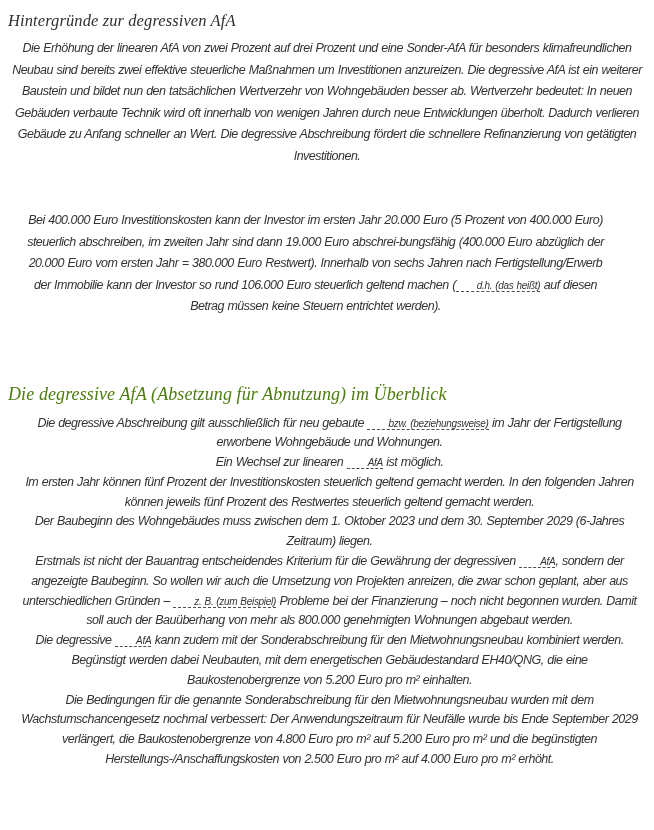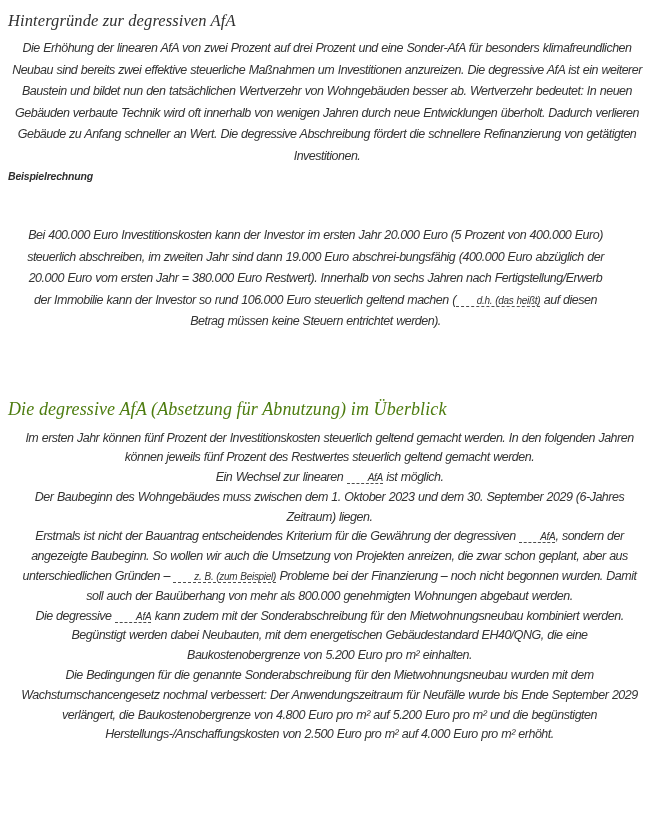--- a/index.html
+++ b/index.html
@@ -79,28 +79,28 @@
 </style>
 </head>
 <body>
 
 <div class="page">
 
   <h1 class="h1">Hintergründe zur degressiven AfA</h1>
 
   <p class="body-text intro">Die Erhöhung der linearen AfA von zwei Prozent auf drei Prozent und eine Sonder-AfA für besonders klimafreundlichen Neubau sind bereits zwei effektive steuerliche Maßnahmen um Investitionen anzureizen. Die degressive AfA ist ein weiterer Baustein und bildet nun den tatsächlichen Wertverzehr von Wohngebäuden besser ab. Wertverzehr bedeutet: In neuen Gebäuden verbaute Technik wird oft innerhalb von wenigen Jahren durch neue Entwicklungen überholt. Dadurch verlieren Gebäude zu Anfang schneller an Wert. Die degressive Abschreibung fördert die schnellere Refinanzierung von getätigten Investitionen.</p>
 
-  <p class="example-label">Beispielrechnung</p>
 
   <p class="body-text example-block">Bei 400.000 Euro Investitionskosten kann der Investor im ersten Jahr 20.000 Euro (5 Prozent von 400.000 Euro) steuerlich abschreiben, im zweiten Jahr sind dann 19.000 Euro abschrei-bungsfähig (400.000 Euro abzüglich der 20.000 Euro vom ersten Jahr = 380.000 Euro Restwert). Innerhalb von sechs Jahren nach Fertigstellung/Erwerb der Immobilie kann der Investor so rund 106.000 Euro steuerlich geltend machen (<span class="abbr">d.h. (das heißt)</span> auf diesen Betrag müssen keine Steuern entrichtet werden).</p>
 
   <h2 class="h2">Die degressive AfA (Absetzung für Abnutzung) im Überblick</h2>
 
   <ul class="body-text overview-list">
+      <li>Die degressive Abschreibung gilt ausschließlich für neu gebaute <span class="abbr">bzw. (beziehungsweise)</span> im Jahr der Fertigstellung erworbene Wohngebäude und Wohnungen.</li>
+      <li>Ein Wechsel zur linearen <span class="abbr">AfA</span> ist möglich.</li>
       <li>Im ersten Jahr können fünf Prozent der Investitionskosten steuerlich geltend gemacht werden. In den folgenden Jahren können jeweils fünf Prozent des Restwertes steuerlich geltend gemacht werden.</li>
-      <li>Ein Wechsel zur linearen <span class="abbr">AfA</span> ist möglich.</li>
       <li>Der Baubeginn des Wohngebäudes muss zwischen dem 1. Oktober 2023 und dem 30. September 2029 (6-Jahres Zeitraum) liegen.</li>
       <li>Erstmals ist nicht der Bauantrag entscheidendes Kriterium für die Gewährung der degressiven <span class="abbr">AfA</span>, sondern der angezeigte Baubeginn. So wollen wir auch die Umsetzung von Projekten anreizen, die zwar schon geplant, aber aus unterschiedlichen Gründen – <span class="abbr">z. B. (zum Beispiel)</span> Probleme bei der Finanzierung – noch nicht begonnen wurden. Damit soll auch der Bauüberhang von mehr als 800.000 genehmigten Wohnungen abgebaut werden.</li>
       <li>Die degressive <span class="abbr">AfA</span> kann zudem mit der Sonderabschreibung für den Mietwohnungsneubau kombiniert werden. Begünstigt werden dabei Neubauten, mit dem energetischen Gebäudestandard EH40/QNG, die eine Baukostenobergrenze von 5.200 Euro pro m² einhalten.</li>
       <li>Die Bedingungen für die genannte Sonderabschreibung für den Mietwohnungsneubau wurden mit dem Wachstumschancengesetz nochmal verbessert: Der Anwendungszeitraum für Neufälle wurde bis Ende September 2029 verlängert, die Baukostenobergrenze von 4.800 Euro pro m² auf 5.200 Euro pro m² und die begünstigten Herstellungs-/Anschaffungskosten von 2.500 Euro pro m² auf 4.000 Euro pro m² erhöht.</li>
     </ul>
 
 </div>
 
 </body></html>

